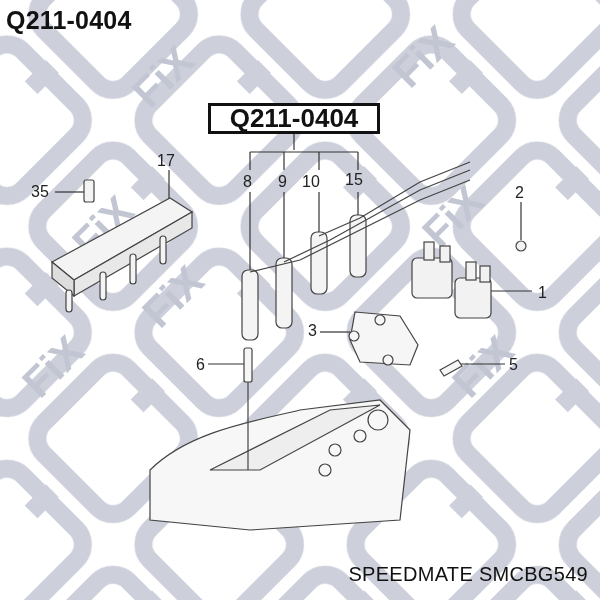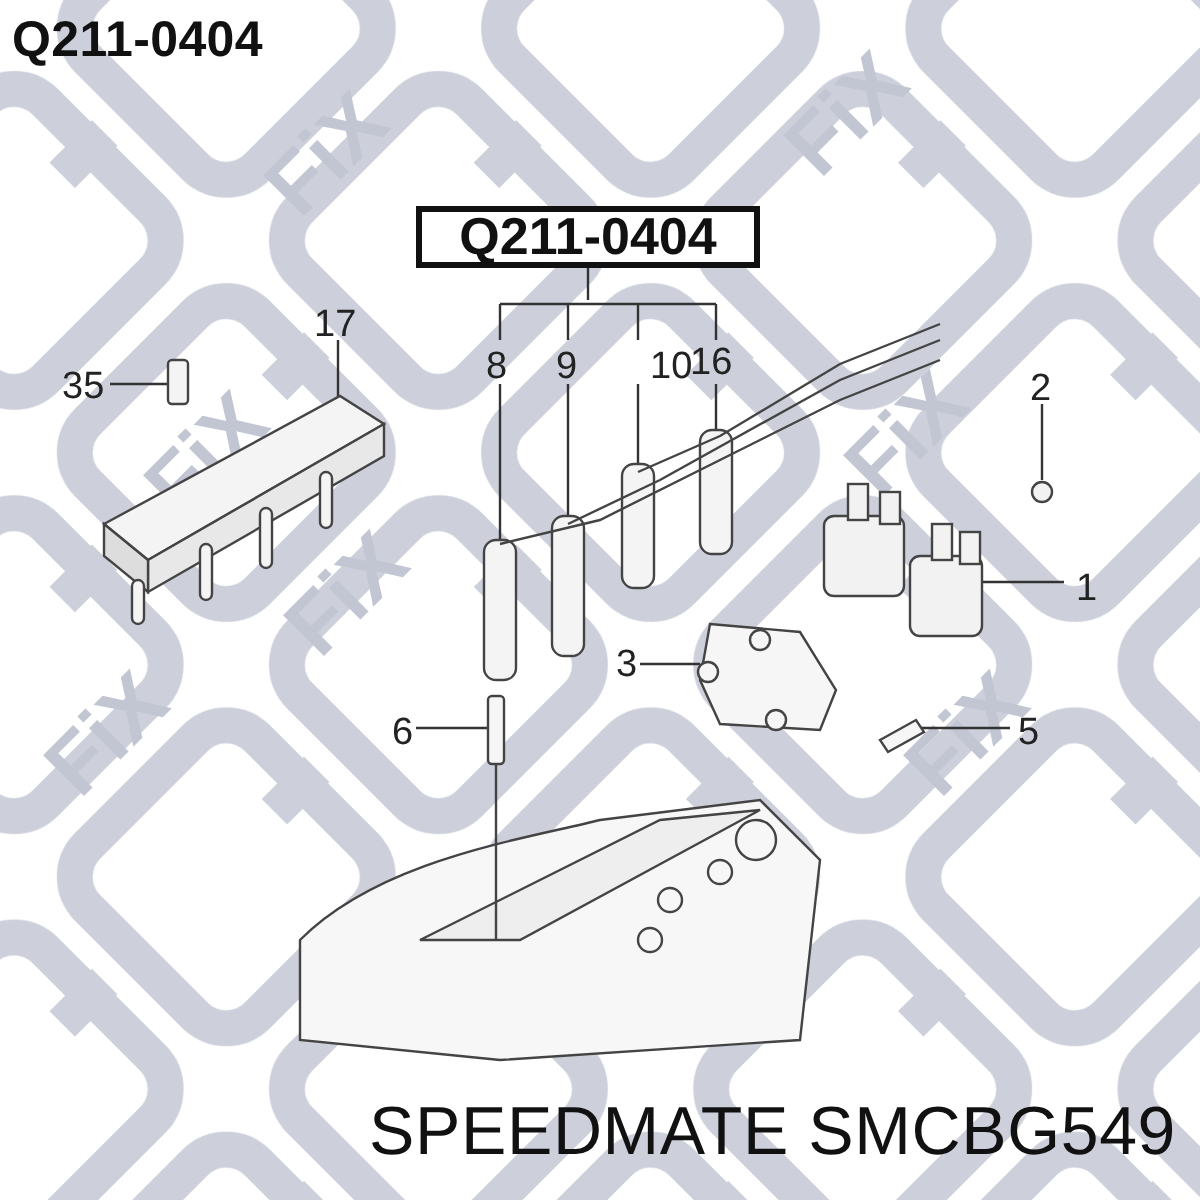--- a/index.html
+++ b/index.html
@@ -1,21 +1,21 @@
 <!DOCTYPE html>
 <html><head>
 <meta charset="utf-8">
 <style>
   html, body { margin: 0; padding: 0; }
   body { width: 600px; height: 600px; background: #ffffff; position: relative; overflow: hidden; font-family: "Liberation Sans", sans-serif; }
   #canvas { position: absolute; left: 0; top: 0; width: 600px; height: 600px; }
   .top-label { position: absolute; left: 6px; top: 6px; font-size: 25px; font-weight: bold; color: #111; letter-spacing: 0.2px; }
   .part-box { position: absolute; left: 208px; top: 103px; width: 172px; height: 31px; border: 3px solid #111; background: #fff; box-sizing: border-box; font-size: 26px; font-weight: bold; color: #111; text-align: center; line-height: 25px; }
-  .bottom-label { position: absolute; right: 12px; bottom: 14px; font-size: 34px; color: #111; letter-spacing: 0.3px; }
-  .callout { position: absolute; font-size: 19px; color: #222; }
+  .bottom-label { position: absolute; right: 12px; bottom: 14px; font-size: 20px; color: #111; letter-spacing: 0.3px; }
+  .callout { position: absolute; font-size: 16px; color: #222; }
 </style>
 </head>
 <body>
 
 <svg id="canvas" viewBox="0 0 600 600" xmlns="http://www.w3.org/2000/svg">
   <defs>
     <pattern id="wm" width="150" height="150" patternUnits="userSpaceOnUse" patternTransform="rotate(45) translate(20 10)">
       <rect x="10" y="10" width="120" height="120" rx="22" fill="none" stroke="#cdd0db" stroke-width="18"></rect>
       <rect x="55" y="-10" width="18" height="40" fill="#cdd0db"></rect>
     </pattern>
@@ -106,21 +106,21 @@
   </g>
 </svg>
 
 <div class="top-label">Q211-0404</div>
 <div class="part-box">Q211-0404</div>
 
 <div class="callout" style="left:157px;top:152px">17</div>
 <div class="callout" style="left:31px;top:183px">35</div>
 <div class="callout" style="left:243px;top:173px">8</div>
 <div class="callout" style="left:278px;top:173px">9</div>
-<div class="callout" style="left:325px;top:173px">10</div>
-<div class="callout" style="left:345px;top:171px">16</div>
+<div class="callout" style="left:302px;top:173px">10</div>
+<div class="callout" style="left:345px;top:171px">15</div>
 <div class="callout" style="left:515px;top:184px">2</div>
 <div class="callout" style="left:538px;top:284px">1</div>
 <div class="callout" style="left:308px;top:322px">3</div>
 <div class="callout" style="left:196px;top:356px">6</div>
 <div class="callout" style="left:509px;top:356px">5</div>
 
 <div class="bottom-label">SPEEDMATE SMCBG549</div>
 
 </body></html>

